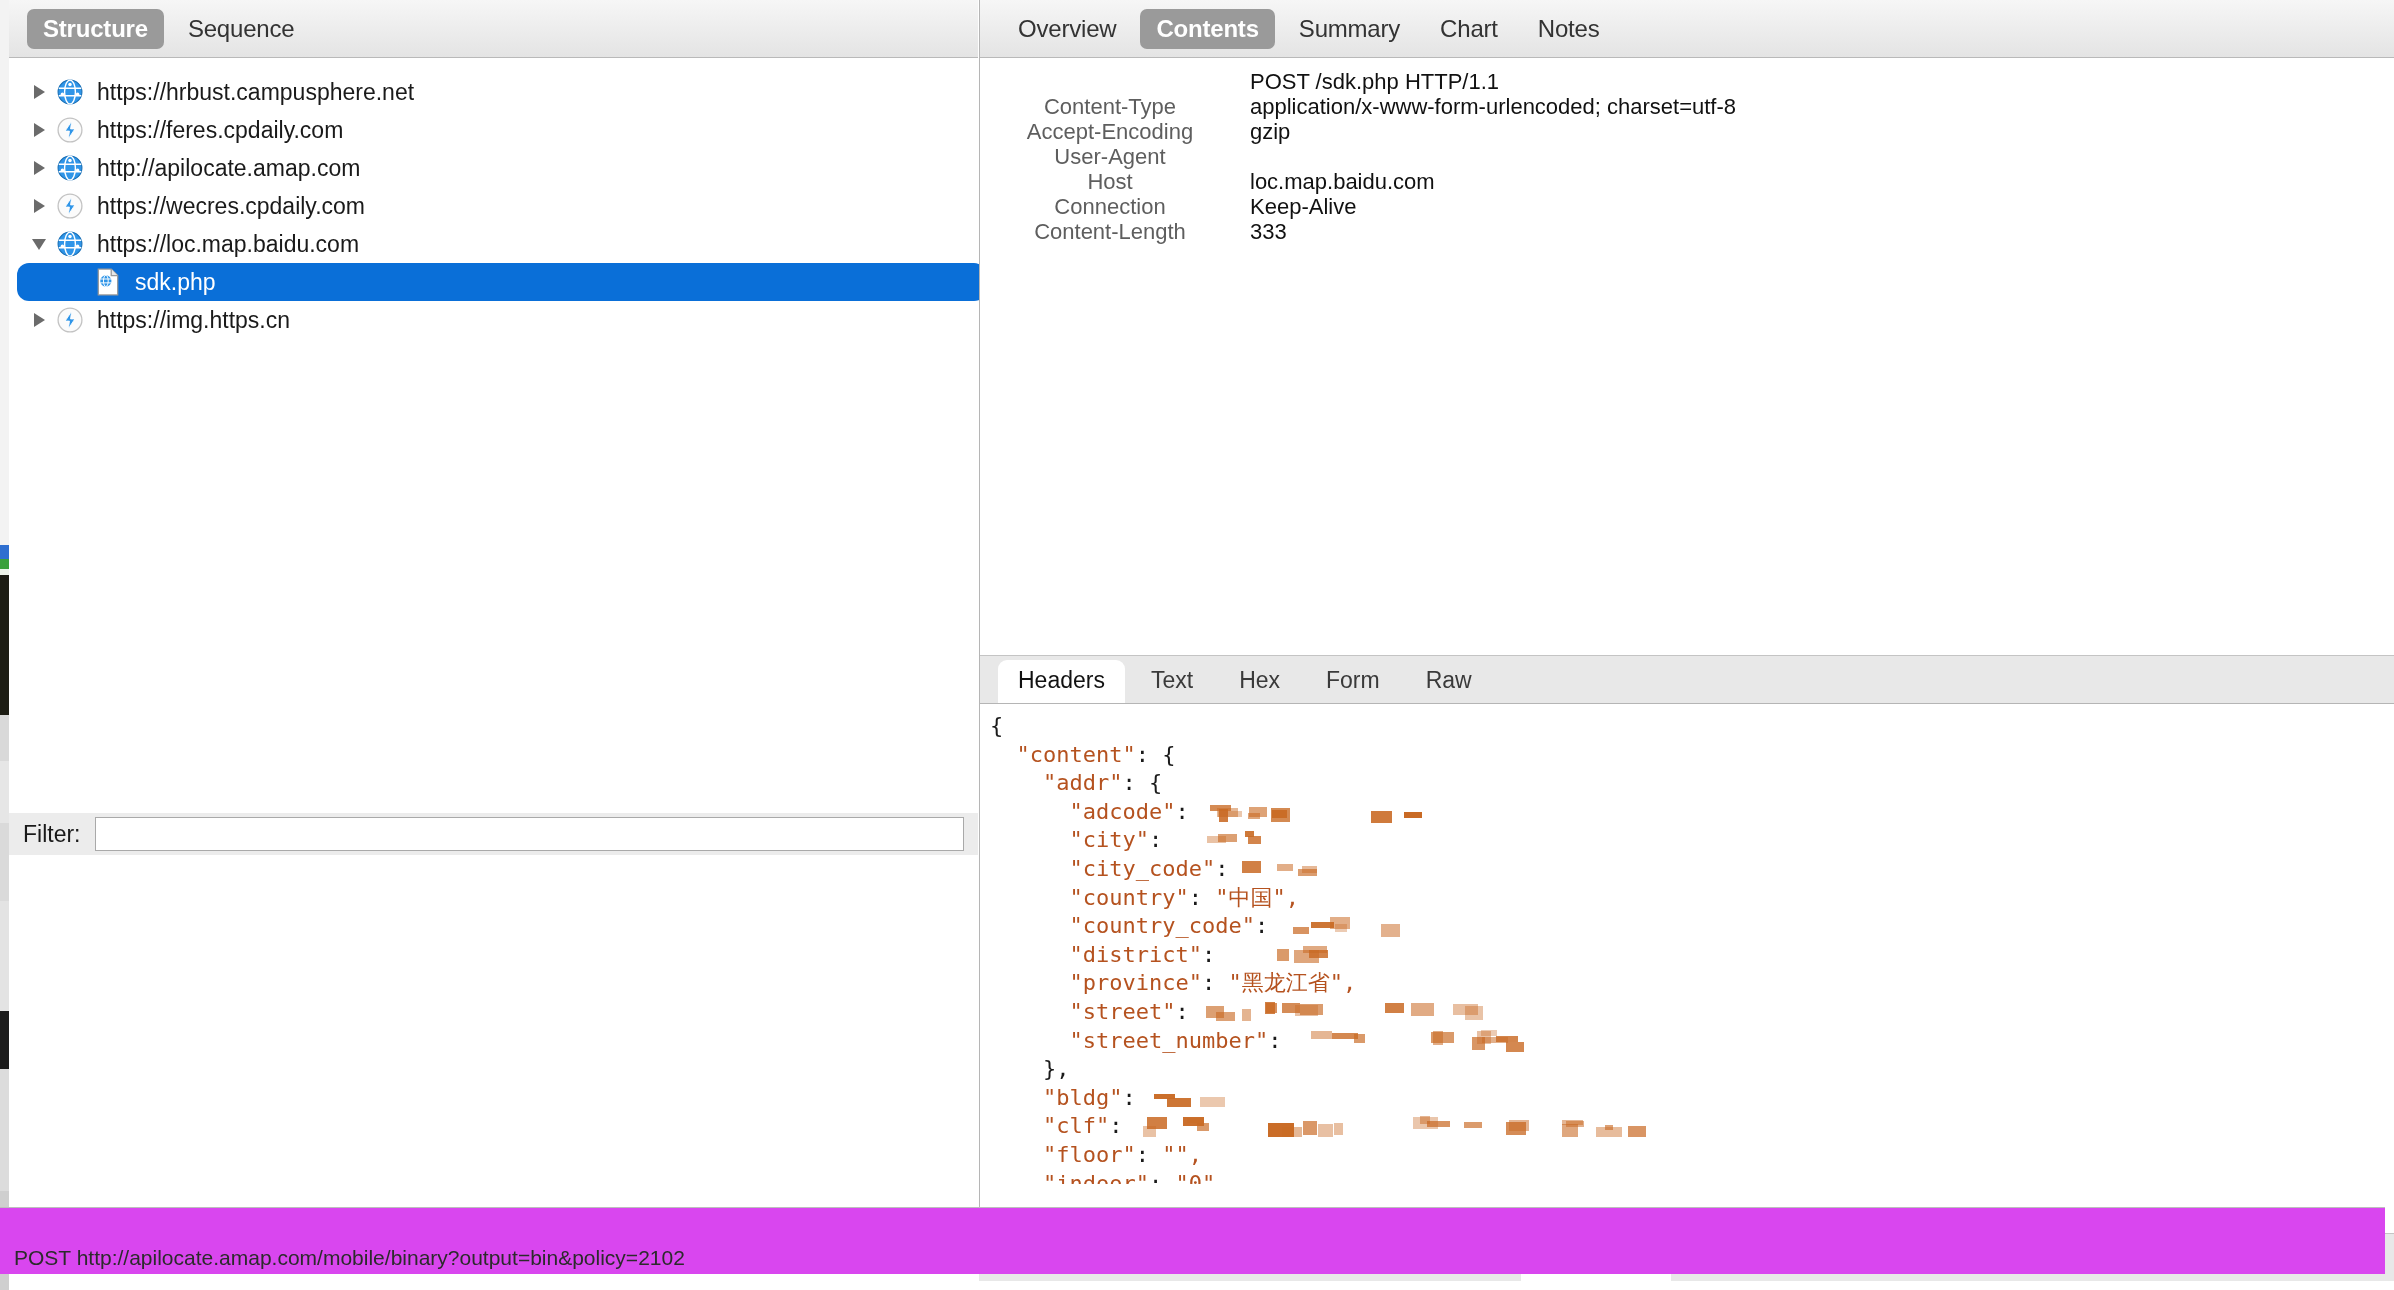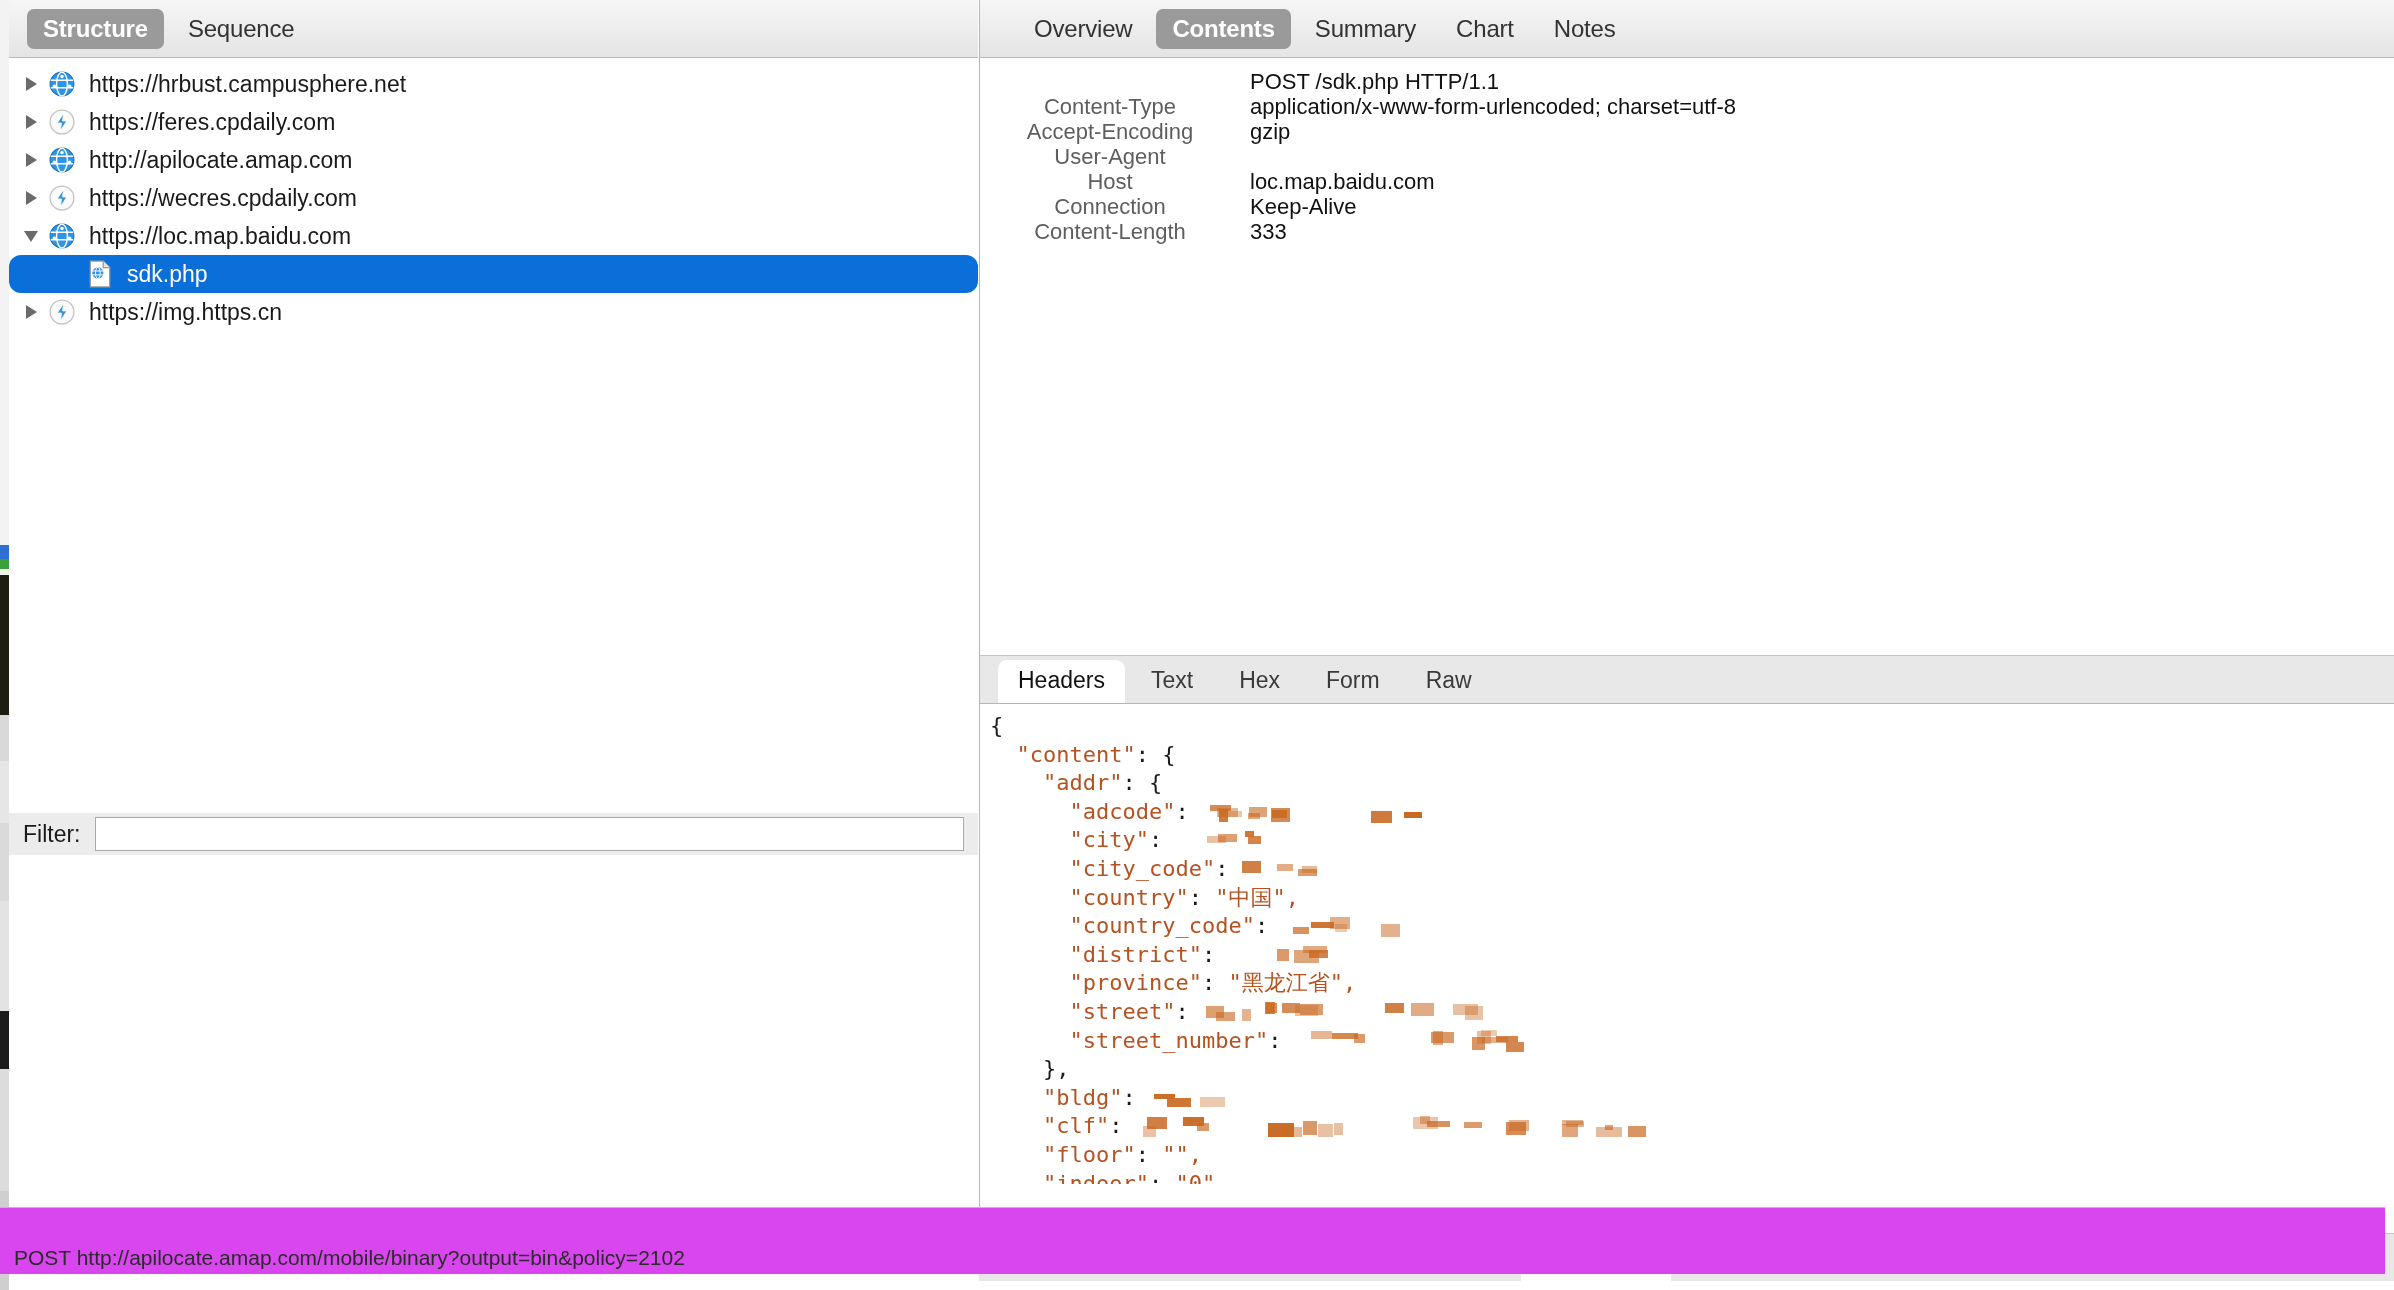--- a/index.html
+++ b/index.html
@@ -69,26 +69,26 @@
     letter-spacing: -0.2px;
   }
   .seg-tab.active {
     background: #9a9a9a;
     color: #ffffff;
     font-weight: bold;
   }
 
   .tree {
     position: absolute;
-    top: 59px; left: 0;
+    top: 59px; left: 8px;
     width: 969px;
     bottom: 100px;
     background: #ffffff;
     overflow: hidden;
-    padding-top: 6px;
+    padding-top: 14px;
   }
 
   .tree-row {
     display: flex;
     align-items: center;
     height: 38px;
     padding-left: 8px;
     font-size: 23px;
     color: #1a1a1a;
     white-space: nowrap;
@@ -180,21 +180,21 @@
     background: #ffffff;
     border-left: 1px solid #b5b5b5;
   }
 
   .top-tabbar {
     height: 58px;
     background: linear-gradient(to bottom, #f6f6f6 0%, #e4e4e4 100%);
     border-bottom: 1px solid #b9b9b9;
     display: flex;
     align-items: center;
-    padding-left: 38px;
+    padding-left: 22px;
   }
 
   .headers-area {
     position: absolute;
     left: 0; top: 59px;
     width: 1414px;
     height: 596px;
     background: #ffffff;
     padding-top: 10px;
   }

